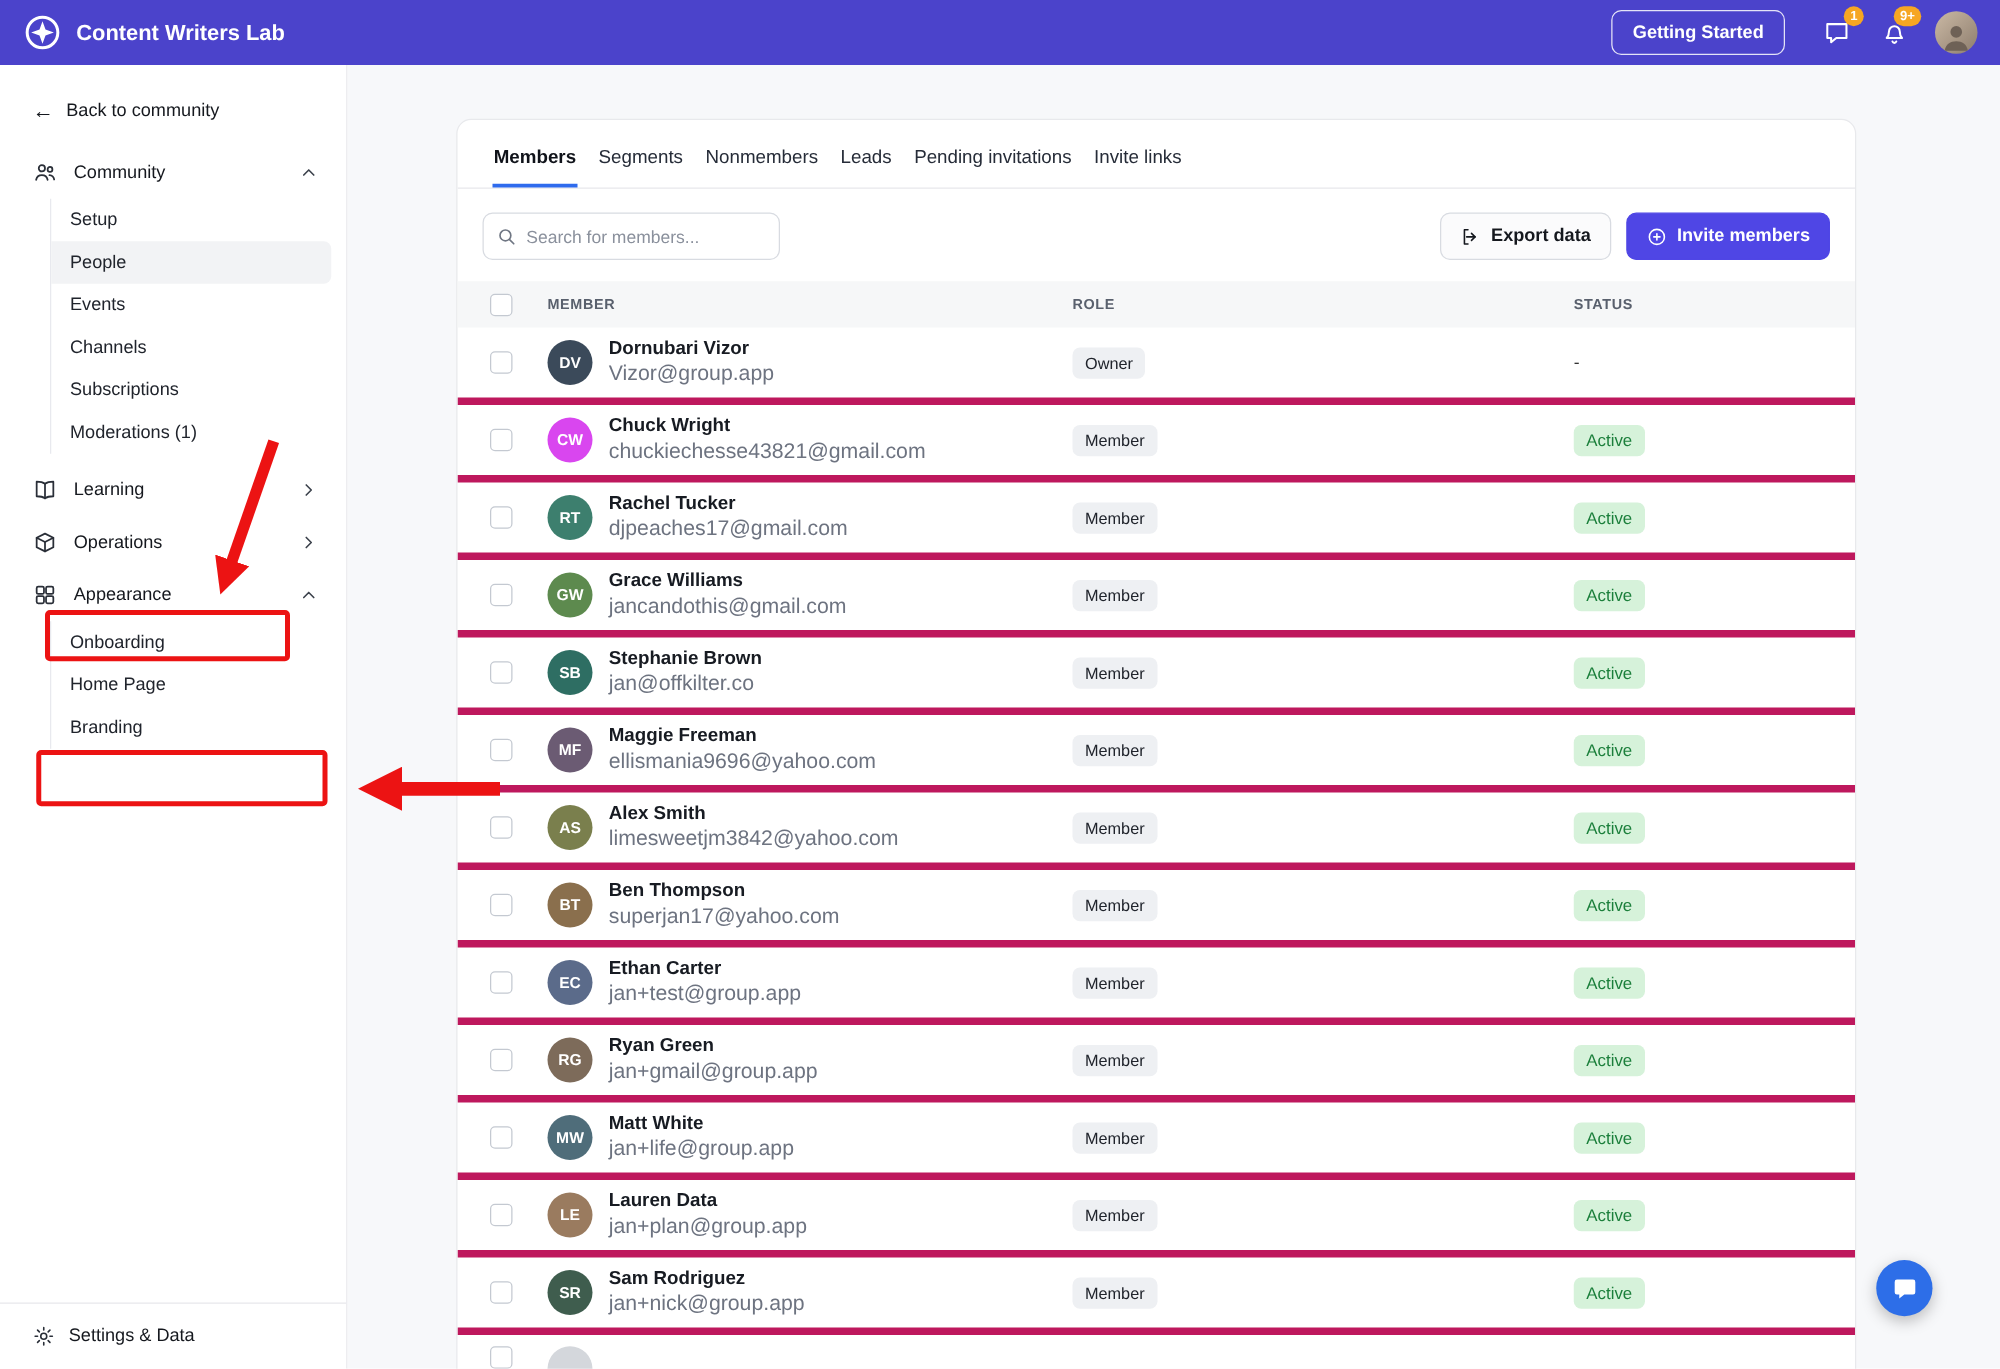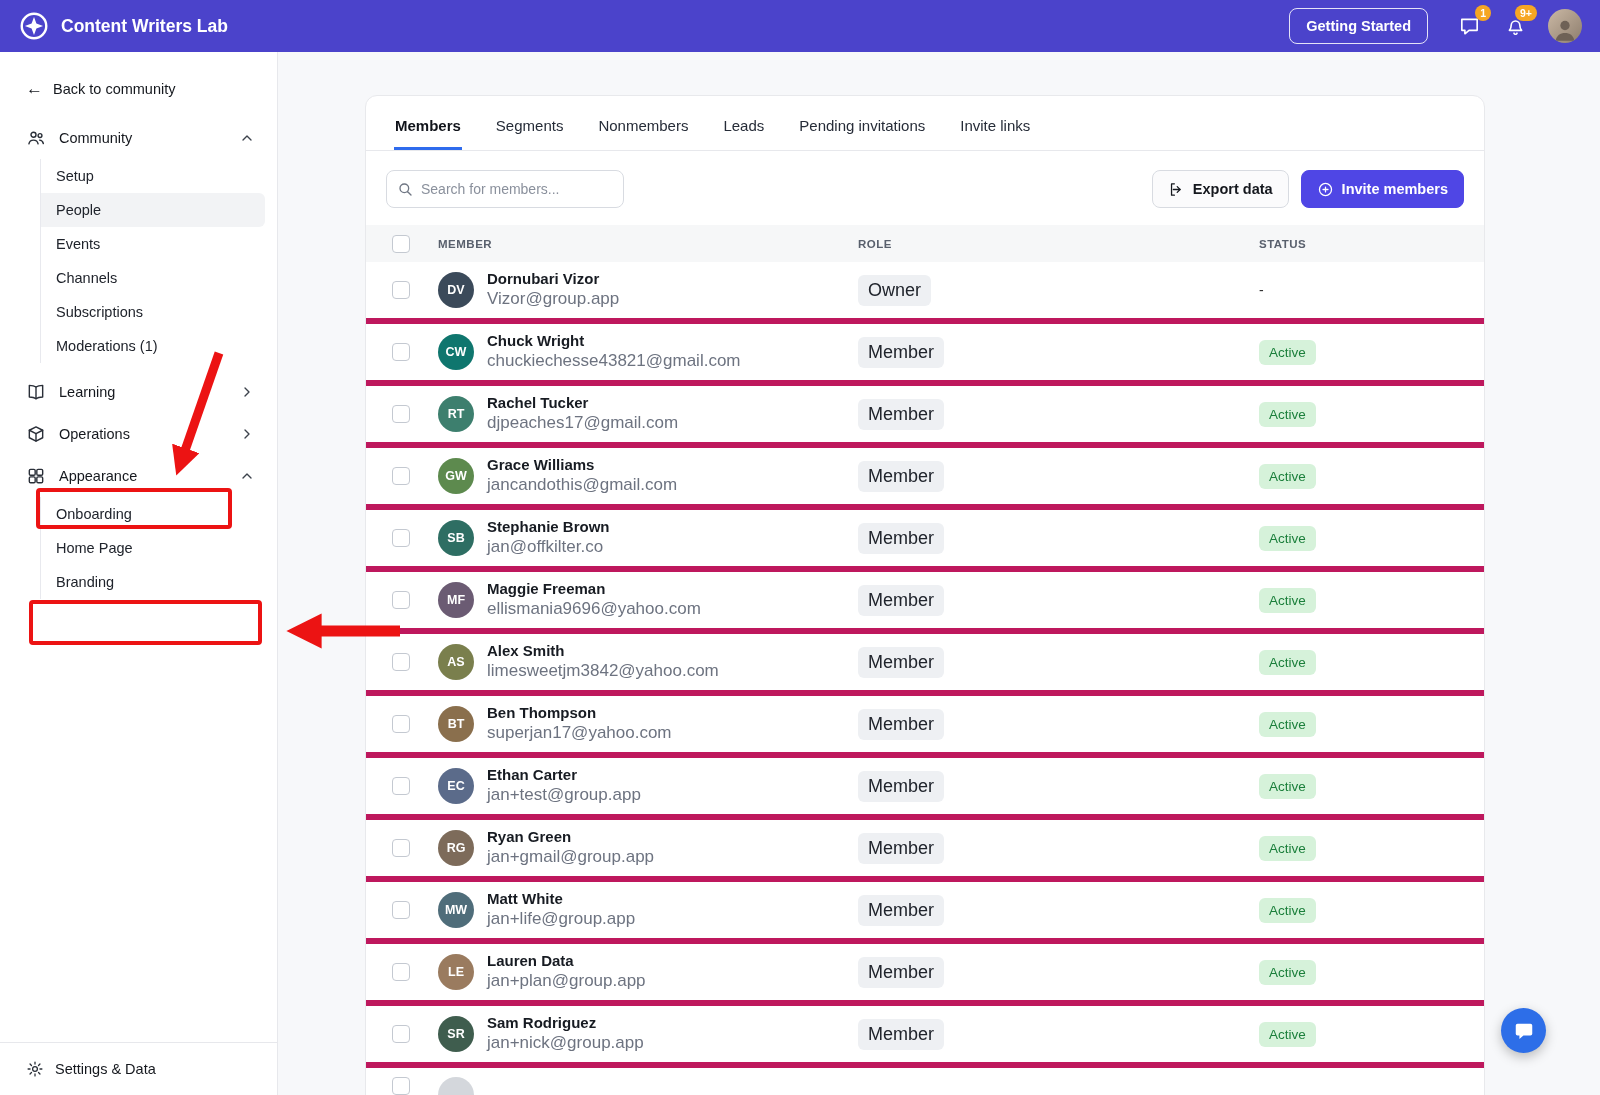--- a/index.html
+++ b/index.html
@@ -37,21 +37,21 @@
   .items{margin:0 12px 8px 40px;border-left:1px solid #e8e9ee;display:flex;flex-direction:column}
   .item{padding:9px 10px 9px 15px;font-size:14.5px;color:#20242c;border-radius:0 6px 6px 0;cursor:pointer}
   .item.active{background:#f2f3f5}
   .side-footer{border-top:1px solid #e7e8ec;padding:17px 26px;display:flex;align-items:center;gap:11px;font-size:14.5px;font-weight:500;color:#15181e;cursor:pointer}
   .side-footer svg{width:18px;height:18px;color:#2a2f38}
 
   
   .main{flex:1;background:#f7f8fa;padding:43px 0 0 87px}
   .card{width:1120px;background:#fff;border:1px solid #e8e9ec;border-radius:12px;min-height:1040px;overflow:hidden}
 
-  .tabs-row{display:flex;gap:33px;padding:19px 28px 0;border-bottom:1px solid #e7e8ec}
+  .tabs-row{display:flex;gap:16px;padding:19px 28px 0;border-bottom:1px solid #e7e8ec}
   .tab{background:none;border:none;border-bottom:3px solid transparent;padding:2px 1px 13px;font-family:inherit;font-size:15px;color:#262c38;cursor:pointer}
   .tab.active{font-weight:700;border-bottom-color:var(--tab-underline,#2f6bed);color:#10131a}
 
   .controls{display:flex;justify-content:space-between;align-items:center;padding:19px 20px 17px}
   .search{position:relative;width:238px}
   .search svg{position:absolute;left:11px;top:11px;width:16px;height:16px;color:#6f7683}
   .search input{width:100%;height:38px;border:1px solid #d8dbe1;border-radius:8px;padding:0 12px 0 34px;font-family:inherit;font-size:14px;color:#333;outline:none;background:#fff}
   .search input::placeholder{color:#8a909c}
   .controls-right{display:flex;gap:12px}
   .btn{display:flex;align-items:center;gap:8px;height:38px;padding:0 15px;border-radius:8px;font-family:inherit;font-size:14.5px;font-weight:600;cursor:pointer}
@@ -59,21 +59,21 @@
   .btn-export{background:#fbfbfc;border:1px solid #d8dbe1;color:#15181e}
   .btn-invite{background:var(--primary,#4f46e5);border:1px solid var(--primary,#4f46e5);color:#fff}
 
   .thead{display:grid;grid-template-columns:46px 420px 401px 1fr;align-items:center;height:37px;background:#f6f7f8;padding-left:26px;font-size:11.5px;font-weight:700;letter-spacing:.5px;color:#59606d}
   .row{display:grid;grid-template-columns:46px 420px 401px 1fr;align-items:center;height:62px;padding-left:26px;border-bottom:6px solid #be185d}
   .cb{width:18px;height:18px;border:1.5px solid #c4c9d1;border-radius:4px;background:#fff;cursor:pointer}
   .member-cell{display:flex;align-items:center;gap:13px}
   .avatar{width:36px;height:36px;border-radius:50%;color:#fff;display:flex;align-items:center;justify-content:center;font-size:12.5px;font-weight:700;flex:none;background:#9aa0a8}
   .mname{font-size:15px;font-weight:600;color:#171b22;display:block;line-height:1.3}
   .memail{font-size:17px;color:#6d7380;display:block;line-height:1.35}
-  .role-badge{display:inline-block;background:var(--role-badge-bg,#eef0f3);border-radius:6px;padding:5px 10px;font-size:18px;color:#20242c}
+  .role-badge{display:inline-block;background:var(--role-badge-bg,#eef0f3);border-radius:6px;padding:5px 10px;font-size:13px;color:#20242c}
   .status-badge{font-size:14px;color:#333}
   .status-badge[data-status="Active"]{display:inline-block;background:var(--status-active-bg,#d6f2da);color:var(--status-active-text,#1b7f3b);border-radius:6px;padding:5px 10px;font-size:13.5px}
   .row.partial{height:36px;border-bottom:none;align-items:start;padding-top:9px}
   .row.partial .avatar{background:#d4d7dc}
 
   
   .chat-launcher{position:absolute;right:54px;bottom:42px;width:45px;height:45px;border-radius:50%;background:var(--chat-launcher,#2d6ee8);display:flex;align-items:center;justify-content:center;box-shadow:0 4px 12px rgba(0,0,0,.25);cursor:pointer;z-index:40}
   .chat-launcher svg{width:22px;height:22px}
 
   
@@ -308,21 +308,21 @@
             </div>
             <div><span class="role-badge">Owner</span></div>
             <div><span class="status-badge" data-status="-">-</span></div>
           </div>
 
           <div class="row">
             <div>
               <div class="cb"></div>
             </div>
             <div class="member-cell">
-              <span class="avatar" style="background: #0f766e;">CW</span>
+              <span class="avatar" style="background: #d946ef;">CW</span>
               <span>
                 <span class="mname">Chuck Wright</span>
                 <span class="memail">chuckiechesse43821@gmail.com</span>
               </span>
             </div>
             <div><span class="role-badge">Member</span></div>
             <div><span class="status-badge" data-status="Active">Active</span></div>
           </div>
 
           <div class="row">

